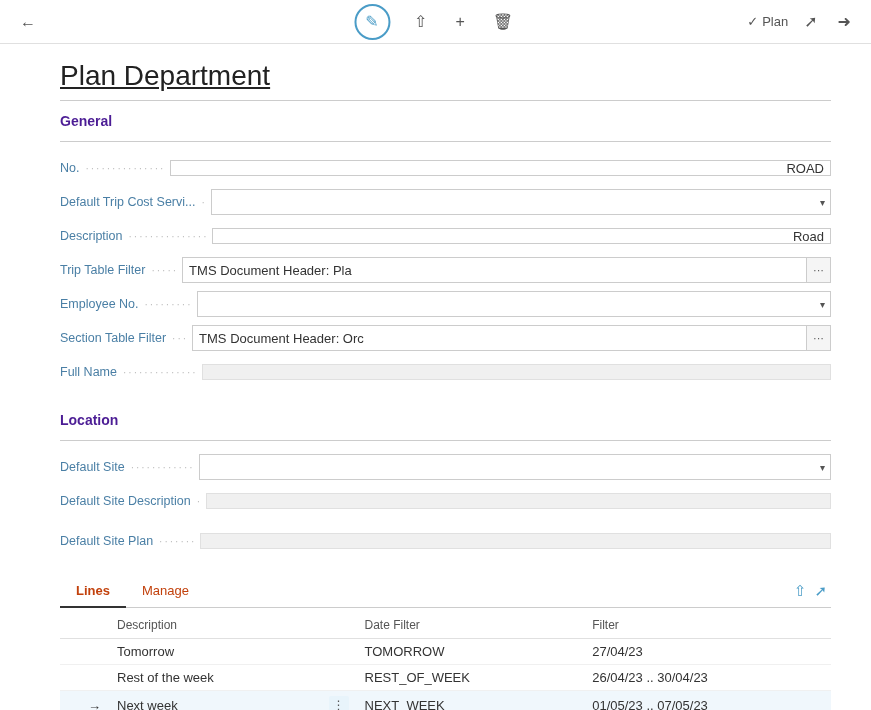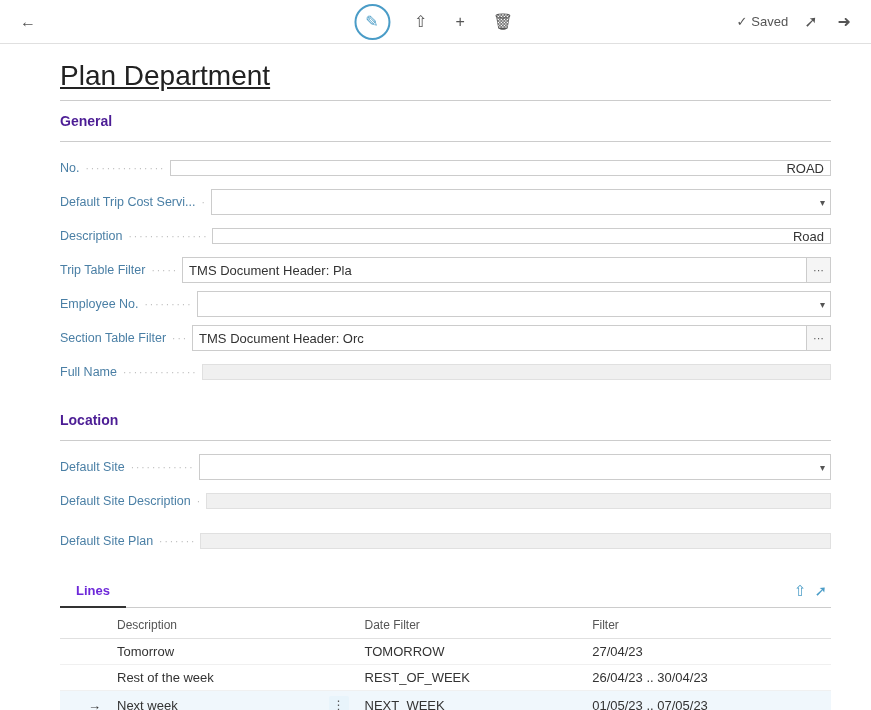--- a/index.html
+++ b/index.html
@@ -189,21 +189,21 @@
     .tabs-container {
       border-bottom: 1px solid #ccc;
       display: flex;
       align-items: center;
       margin-top: 8px;
     }
     .tab {
       padding: 8px 16px;
       cursor: pointer;
       font-size: 13px;
-      color: #6d28d9;
+      color: #c2410c;
       border-bottom: 2px solid transparent;
       margin-bottom: -1px;
     }
     .tab.active {
       border-bottom: 2px solid #333;
       font-weight: 600;
     }
     .tab-actions {
       margin-left: auto;
       display: flex;
@@ -285,21 +285,21 @@
     <button class="toolbar-btn">
       <span>+</span>
     </button>
     <button class="toolbar-btn">
       <span>🗑</span>
     </button>
   </div>
   <div class="toolbar-right">
     <span class="saved-text">
       <span class="saved-check">✓</span>
-      <span>Saved</span>
+      <span>Plan</span>
     </span>
     <button class="toolbar-btn">
       <span>➚</span>
     </button>
     <button class="toolbar-btn">
       <span>➜</span>
     </button>
   </div>
 </div>
 
@@ -421,20 +421,23 @@
         <span>Default Site Plan</span>
         <span class="dots">·······</span>
       </span>
       <input class="form-input readonly" type="text" readonly="" style="">
     </div>
   </div>
 
   <div class="tabs-container">
     <div class="tab active">
       <span>Lines</span>
+    </div>
+    <div class="tab">
+      <span>Manage</span>
     </div>
     <div class="tab-actions">
       <button class="tab-action-btn">
         <span>⇧</span>
       </button>
       <button class="tab-action-btn">
         <span>➚</span>
       </button>
     </div>
   </div>

